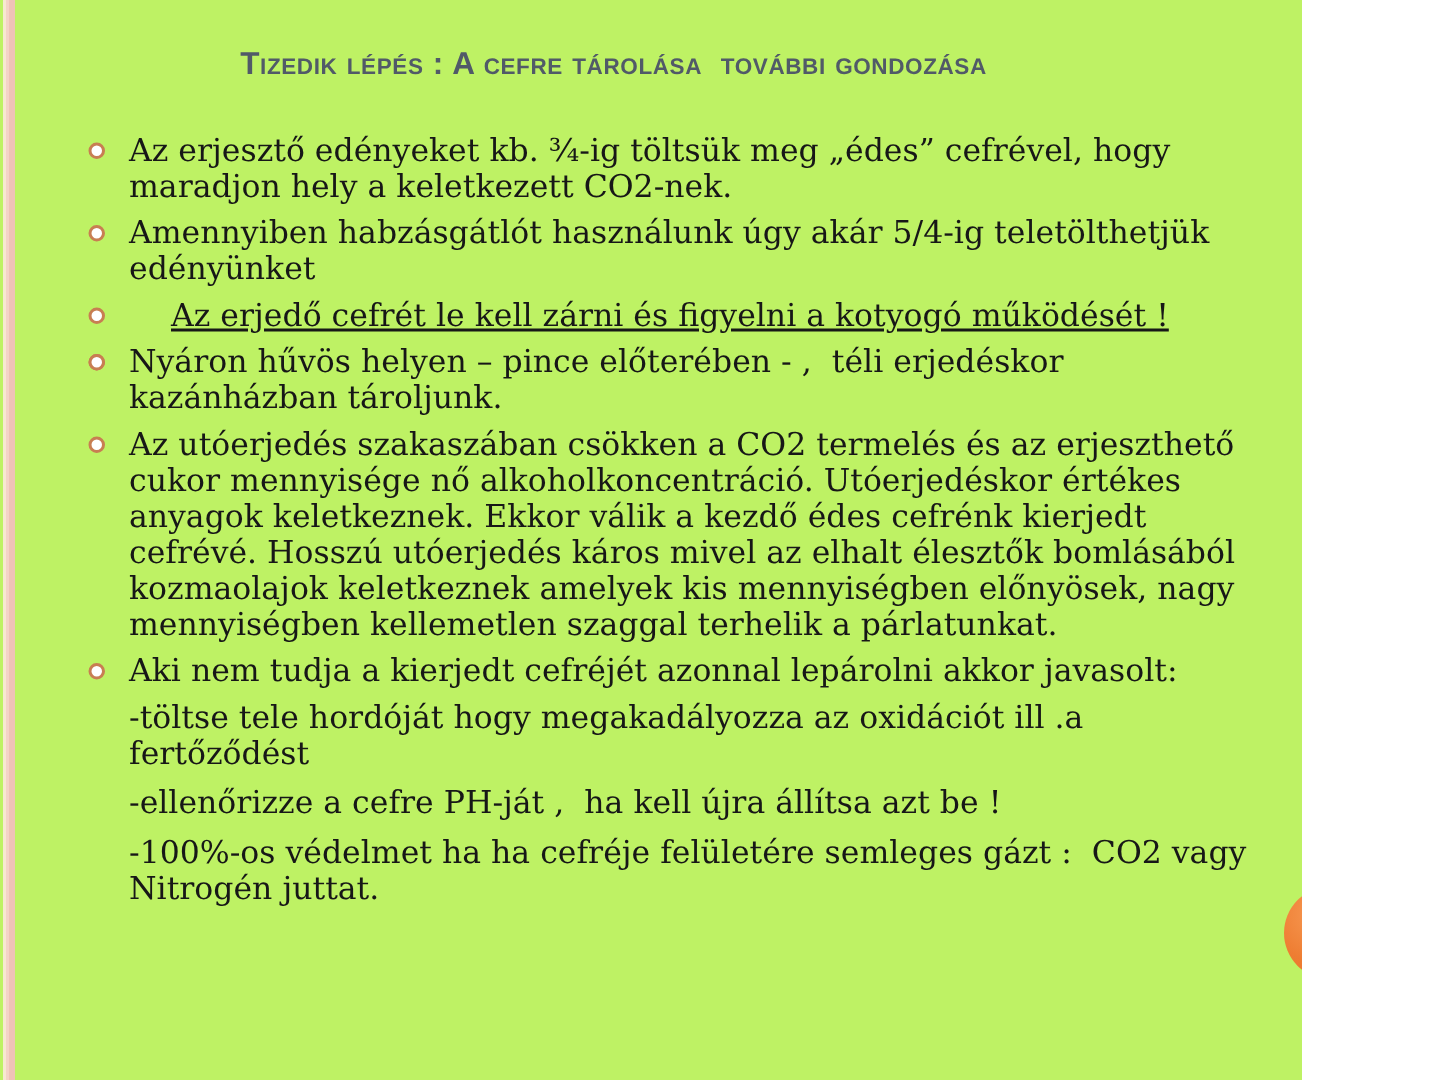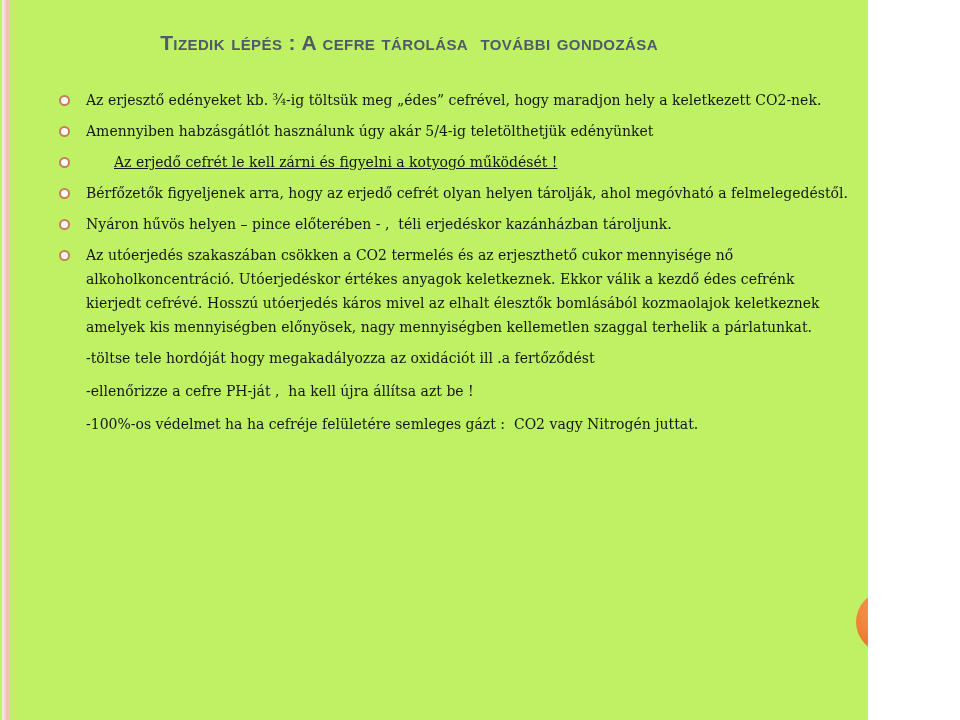--- a/index.html
+++ b/index.html
@@ -24,21 +24,21 @@
     font-weight:bold;font-size:21px;line-height:26px;
     color:#515A68;
     font-variant:small-caps;
     letter-spacing:0.4px;
     white-space:pre-wrap;
   }
 
   
   .content{
     position:absolute;left:56px;top:88px;width:792px;
-    font-size:14px;line-height:24px;color:#171717;
+    font-size:21px;line-height:24px;color:#171717;
   }
   .bullet-item{position:relative;padding-left:30px;margin:0 0 7px 0;}
   .bullet-ring{
     position:absolute;left:3px;top:7px;width:7px;height:7px;
     border:2px solid #C87E52;border-radius:50%;background:#ffffff;
   }
   .bullet-text{white-space:pre-wrap;}
   .bullet-text.u{text-decoration:underline;margin-left:28px;}
   .sub-item{padding-left:30px;margin:0 0 9px 0;white-space:pre-wrap;}
 
@@ -89,33 +89,36 @@
       <span class="bullet-text">Amennyiben habzásgátlót használunk úgy akár 5/4-ig teletölthetjük edényünket</span>
     </div>
 
     <div class="bullet-item">
       <span class="bullet-ring"></span>
       <span class="bullet-text u">Az erjedő cefrét le kell zárni és figyelni a kotyogó működését !</span>
     </div>
 
     <div class="bullet-item">
       <span class="bullet-ring"></span>
-      <span class="bullet-text">Bérfőzetők figyeljenek arra, hogy az erjedő cefrét olyan helyen tárolják, ahol megóvható a felmelegedéstől.</span>
     </div>
 
     <div class="bullet-item">
       <span class="bullet-ring"></span>
       <span class="bullet-text">Nyáron hűvös helyen – pince előterében - ,  téli erjedéskor kazánházban tároljunk.</span>
     </div>
 
     <div class="bullet-item">
       <span class="bullet-ring"></span>
       <span class="bullet-text">Az utóerjedés szakaszában csökken a CO2 termelés és az erjeszthető cukor mennyisége nő alkoholkoncentráció. Utóerjedéskor értékes anyagok keletkeznek. Ekkor válik a kezdő édes cefrénk kierjedt cefrévé. Hosszú utóerjedés káros mivel az elhalt élesztők bomlásából kozmaolajok keletkeznek amelyek kis mennyiségben előnyösek, nagy mennyiségben kellemetlen szaggal terhelik a párlatunkat.</span>
     </div>
 
+    <div class="bullet-item">
+      <span class="bullet-ring"></span>
+      <span class="bullet-text">Aki nem tudja a kierjedt cefréjét azonnal lepárolni akkor javasolt:</span>
+    </div>
 
     <div class="sub-item">-töltse tele hordóját hogy megakadályozza az oxidációt ill .a fertőződést</div>
     <div class="sub-item">-ellenőrizze a cefre PH-ját ,  ha kell újra állítsa azt be !</div>
     <div class="sub-item">-100%-os védelmet ha ha cefréje felületére semleges gázt :  CO2 vagy Nitrogén juttat.</div>
 
   </div>
 
   <div class="date">2015.04.04.</div>
 
   <div class="page-badge">

